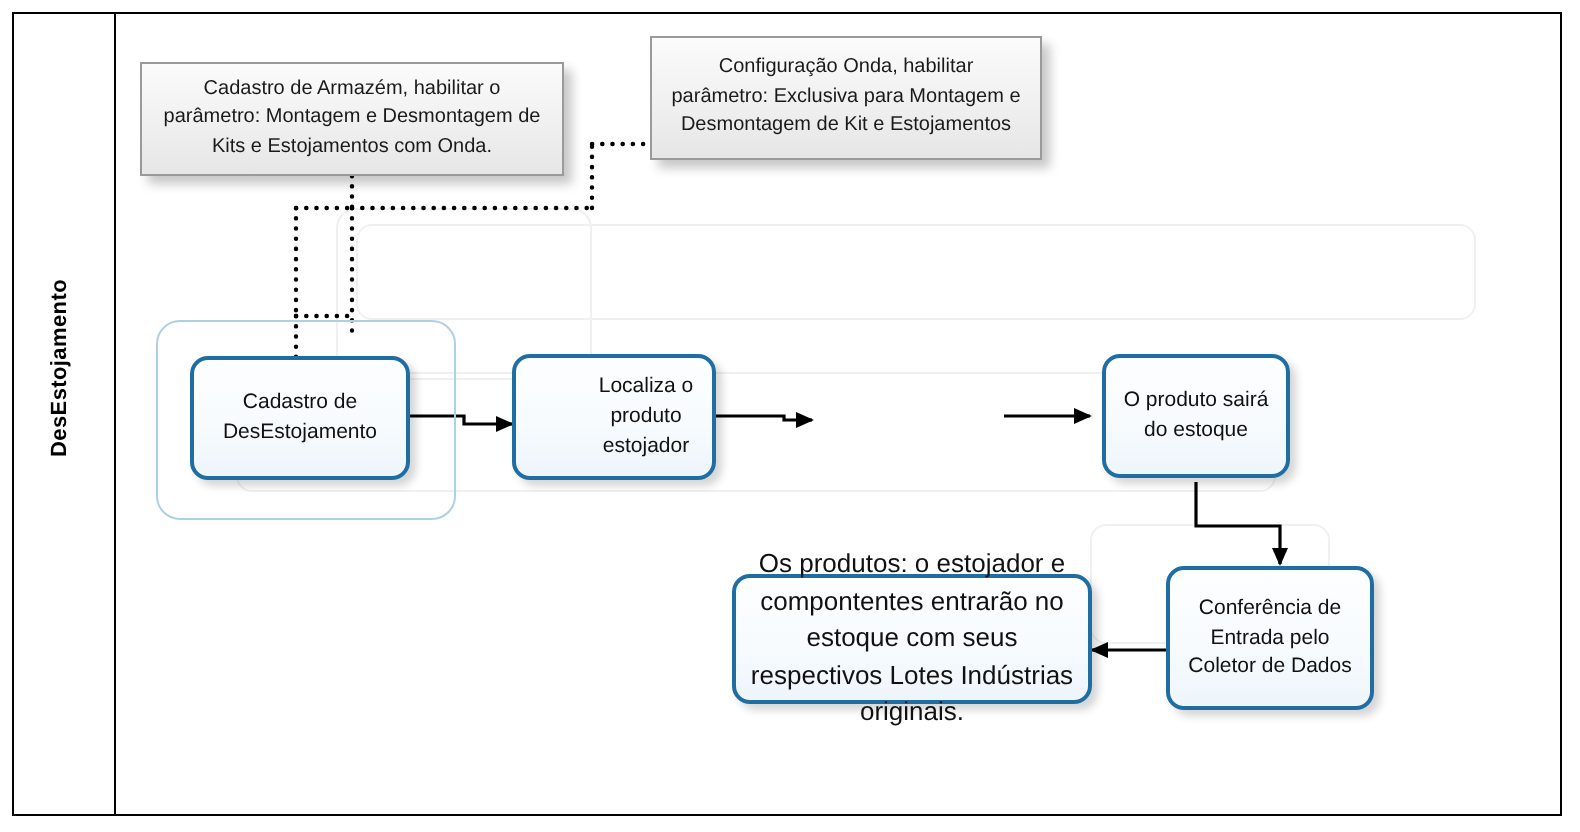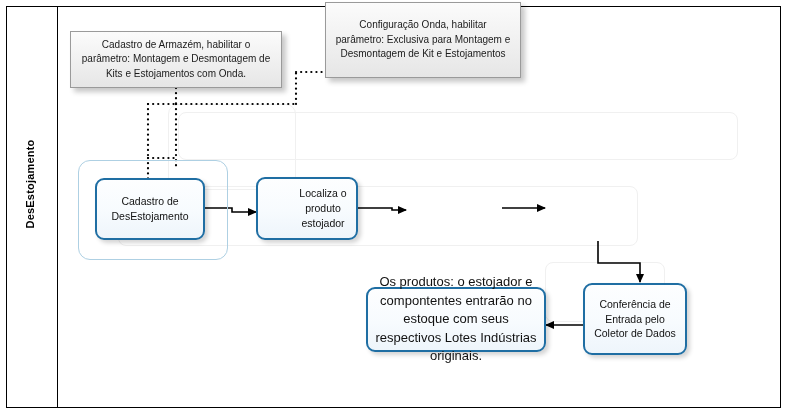--- a/index.html
+++ b/index.html
@@ -138,27 +138,28 @@
       <path d="M205,208 L232,208 L232,212 L256,212" marker-end="url(#arrowhead)"></path>
       <path d="M358,208 L392,208 L392,210 L406,210" marker-end="url(#arrowhead)"></path>
       <path d="M502,208 L545,208" marker-end="url(#arrowhead)"></path>
       <path d="M598,241 L598,263 L640,263 L640,282" marker-end="url(#arrowhead)"></path>
       <path d="M583,325 L546,325" marker-end="url(#arrowhead)"></path>
     </g>
   </svg>
 
   <div class="note" style="left:70px; top:31px; width:212px; height:57px;text-align:center;">Cadastro de Armazém, habilitar o parâmetro: Montagem e Desmontagem de Kits e Estojamentos com Onda.</div>
 
-  <div class="note" style="left:325px; top:2px; width:196px; height:76px;">Configuração Onda, habilitar parâmetro:  Exclusiva para Montagem e Desmontagem de Kit e Estojamentos</div>
+  <div class="note" style="left:325px; top:18px; width:196px; height:62px;">Configuração Onda, habilitar parâmetro:  Exclusiva para Montagem e Desmontagem de Kit e Estojamentos</div>
 
   <div class="group-frame" style="left:78px; top:160px; width:150px; height:100px;"></div>
 
   <div class="pbox" style="left:95px; top:178px; width:110px; height:62px;">Cadastro de DesEstojamento</div>
 
   <div class="pbox" style="left:256px; top:177px; width:102px; height:63px;padding-left:37px;">Localiza o produto estojador</div>
 
 
+  <div class="pbox" style="left:551px; top:177px; width:94px; height:62px;">O produto sairá do estoque</div>
 
   <div class="pbox" style="left:583px; top:283px; width:104px; height:72px;">Conferência de Entrada pelo Coletor de Dados</div>
 
   <div class="pbox wide" style="left:366px; top:287px; width:180px; height:65px;">Os produtos: o estojador e compontentes entrarão no estoque com seus respectivos Lotes Indústrias originais.</div>
 
 </div>
 
 </body></html>

